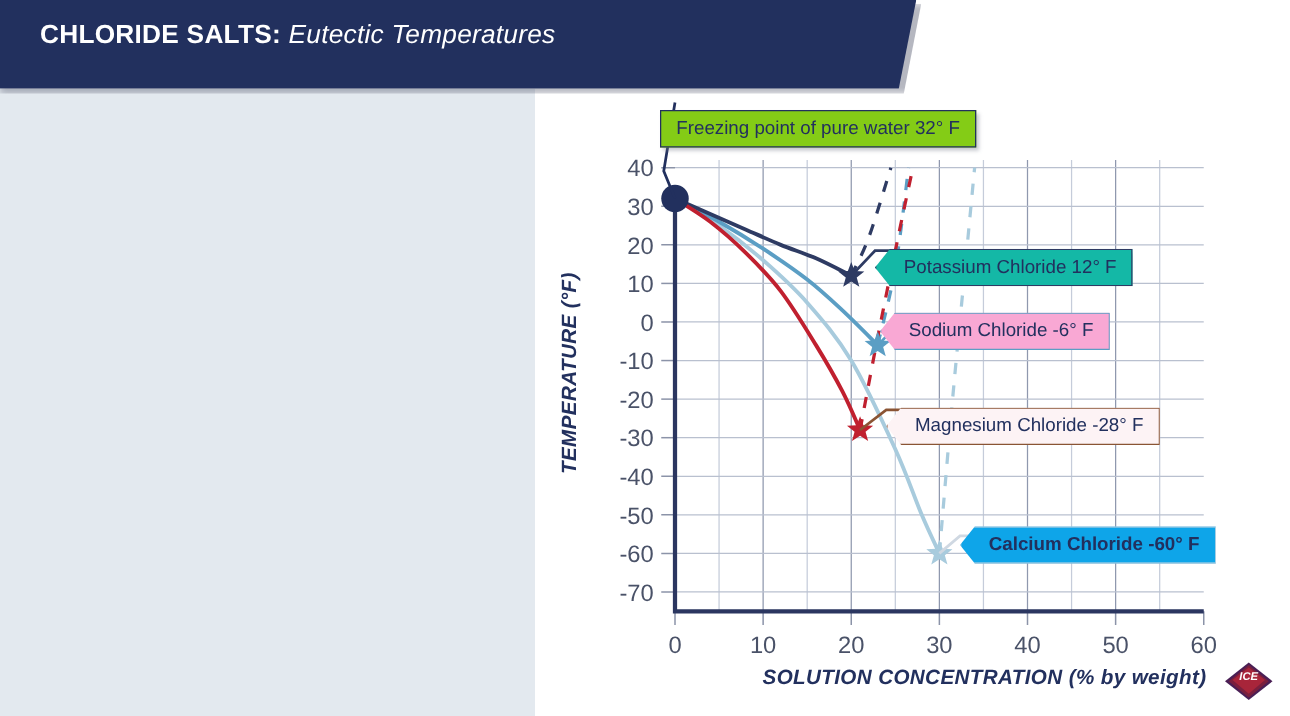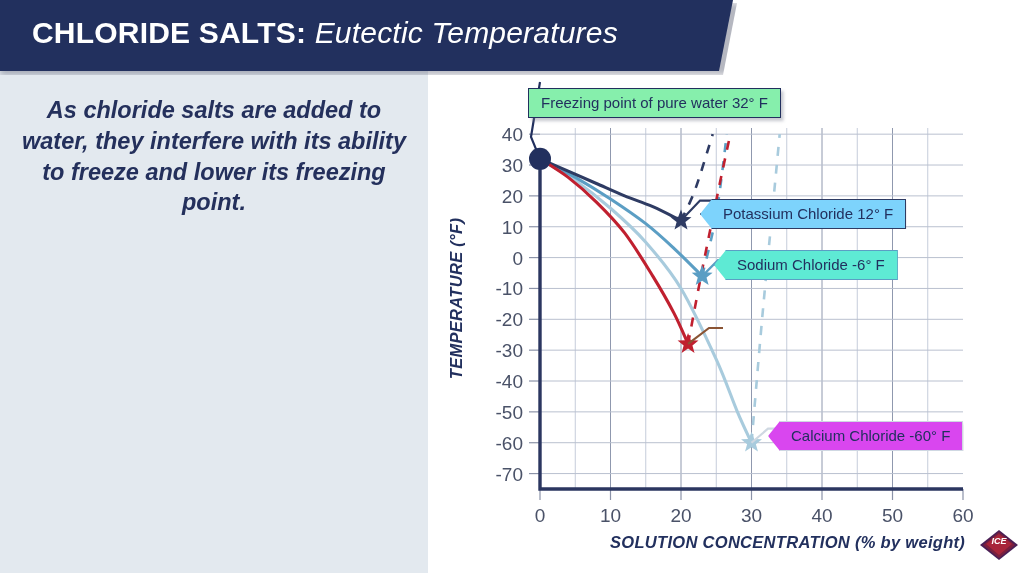--- a/index.html
+++ b/index.html
@@ -25,21 +25,21 @@
     width: 744px; height: 72px;
     background: rgba(90,95,115,0.45);
     clip-path: polygon(0 0, 737px 0, 723px 72px, 0 72px);
     filter: blur(3px);
     z-index: 4;
   }
   #header-title {
     position: absolute;
     left: 32px; top: 16px;
     color: #ffffff;
-    font-size: 30px;
+    font-size: 21px;
     letter-spacing: 0.2px;
     white-space: nowrap;
     z-index: 6;
   }
   #header-title .strong { font-weight: bold; }
   #header-title .ital { font-style: italic; font-weight: normal; }
 
   
   #text-panel {
     position: absolute;
@@ -64,53 +64,54 @@
     position: absolute;
     left: 428px; top: 71px;
     width: 604px; height: 502px;
     background: #ffffff;
     z-index: 2;
   }
   #chart-svg { position: absolute; left: 0; top: 0; }
 
   .callout-box {
     position: absolute;
-    background: #86efac;
+    background: #84cc16;
     border: 1.6px solid #22305e;
     color: #22305e;
     font-size: 15px;
     white-space: nowrap;
     padding: 5px 12px 6px 12px;
     box-shadow: 2.5px 3px 3px rgba(120,125,140,0.42);
     z-index: 20;
   }
   #callout-water { left: 100px; top: 17px; }
   #callout-kcl {
     left: 272px; top: 128px;
-    border-color: #2e3b63; background:#7dd3fc;
+    border-color: #2e3b63; background:#14b8a6;
     clip-path: polygon(12px 0, 100% 0, 100% 100%, 12px 100%, 0 50%);
     padding-left: 22px;
   }
   #callout-nacl {
-    left: 286px; top: 179px;
-    border-color: #5b9ec4; background:#5eead4;
+    left: 276px; top: 179px;
+    border-color: #5b9ec4; background:#f9a8d4;
     clip-path: polygon(12px 0, 100% 0, 100% 100%, 12px 100%, 0 50%);
     padding-left: 22px;
   }
   #callout-mgcl {
     left: 281px; top: 255px;
     border-color: #8a5434; background:#fdf3f5;
     clip-path: polygon(12px 0, 100% 0, 100% 100%, 12px 100%, 0 50%);
     padding-left: 22px;
   }
   #callout-cacl {
     left: 340px; top: 350px;
-    border-color: #cfd8e2; background:#d946ef;
-    clip-path: polygon(12px 0, 100% 0, 100% 100%, 12px 100%, 0 50%);
-    padding-left: 22px;
+    border-color: #cfd8e2; background:#0ea5e9;
+    clip-path: polygon(12px 0, 100% 0, 100% 100%, 12px 100%, 0 50%);
+    padding-left: 22px;
+    font-weight: bold;
   }
 
   .axis-title {
     position: absolute;
     color: #22305e;
     font-style: italic;
     font-weight: bold;
     font-size: 16.5px;
     letter-spacing: 0.3px;
   }
@@ -132,21 +133,20 @@
 </head>
 <body>
 
 <div id="header-shadow"></div>
 <div id="header-banner"></div>
 <div id="header-title">
   <span class="strong">CHLORIDE SALTS:</span><span class="ital"> Eutectic Temperatures</span>
 </div>
 
 <div id="text-panel">
-  <p class="body-para">As chloride salts are added to water, they interfere with its ability to freeze and lower its freezing point.</p>
 </div>
 
 <div id="chart-area">
   <svg id="chart-svg" width="604" height="502">
     <g id="grid-minor" stroke="#c9cfdc" stroke-width="1">
         <line x1="147.25" y1="57" x2="147.25" y2="418" stroke="#c5ccda"></line>
         <line x1="182.5" y1="57" x2="182.5" y2="418" stroke="#8f98ae"></line>
         <line x1="217.75" y1="57" x2="217.75" y2="418" stroke="#c5ccda"></line>
         <line x1="253" y1="57" x2="253" y2="418" stroke="#8f98ae"></line>
         <line x1="288.25" y1="57" x2="288.25" y2="418" stroke="#c5ccda"></line>
@@ -237,20 +237,21 @@
         <path d="M 253 149.56410256410254 L 272 129.56410256410254 L 285 129.56410256410254" stroke="#2e3b63" stroke-width="2.2" fill="none"></path>
         <path d="M 274.15 205.1025641025641 L 290 189.1025641025641 L 304 189.1025641025641" stroke="#5b9ec4" stroke-width="2.2" fill="none"></path>
         <path d="M 260.04999999999995 272.982905982906 L 281 256.982905982906 L 295 256.982905982906" stroke="#8a5434" stroke-width="2.2" fill="none"></path>
         <path d="M 323.5 371.71794871794873 L 340 357.71794871794873 L 354 357.71794871794873" stroke="#cfd8e2" stroke-width="2.2" fill="none"></path>
       </g>
   </svg>
 
   <div class="callout-box" id="callout-water">Freezing point of pure water  32° F</div>
   <div class="callout-box" id="callout-kcl">Potassium Chloride  12° F</div>
   <div class="callout-box" id="callout-nacl">Sodium Chloride  -6° F</div>
+  <div class="callout-box" id="callout-mgcl">Magnesium Chloride  -28° F</div>
   <div class="callout-box" id="callout-cacl">Calcium Chloride  -60° F</div>
 
   <div class="axis-title" id="x-axis-title">SOLUTION CONCENTRATION (% by weight)</div>
   <div class="axis-title" id="y-axis-title">TEMPERATURE (°F)</div>
 </div>
 
 <svg id="logo" viewBox="0 0 42 34">
   <polygon points="21,2 40,17 21,32 2,17" fill="#4a1f55"></polygon>
   <polygon points="21,4 37,17 21,30 5,17" fill="#7a1f3d"></polygon>
   <polygon points="21,6 34,16 21,27 8,16" fill="#a8253a"></polygon>

